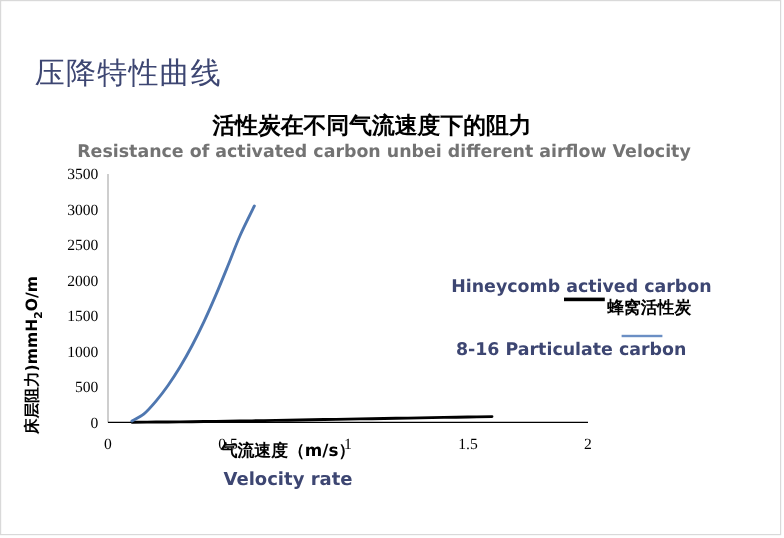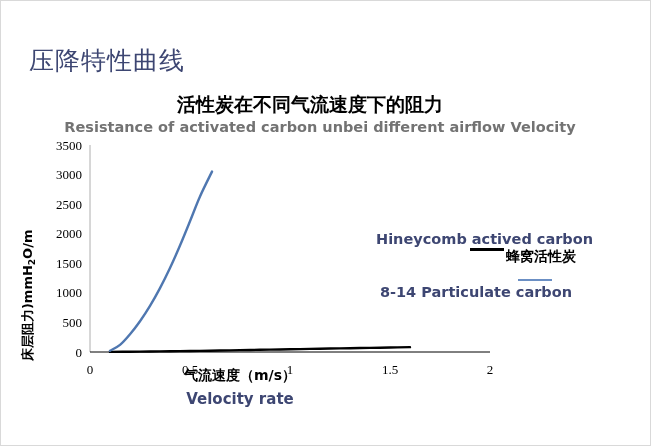--- a/index.html
+++ b/index.html
@@ -174,16 +174,16 @@
   <div class="legend">
     <div class="legend-head">Hineycomb actived carbon</div>
     <div class="legend-row">
       <span class="legend-swatch"></span>
       <span class="legend-text">蜂窝活性炭</span>
     </div>
     <div class="legend-gap"></div>
     <div class="legend-row indent">
       <span class="legend-swatch blue"></span>
     </div>
-    <div class="legend-foot">8-14 Particulate carbon</div>
+    <div class="legend-foot">8-16 Particulate carbon</div>
   </div>
 
 </div>
 
 </body></html>

